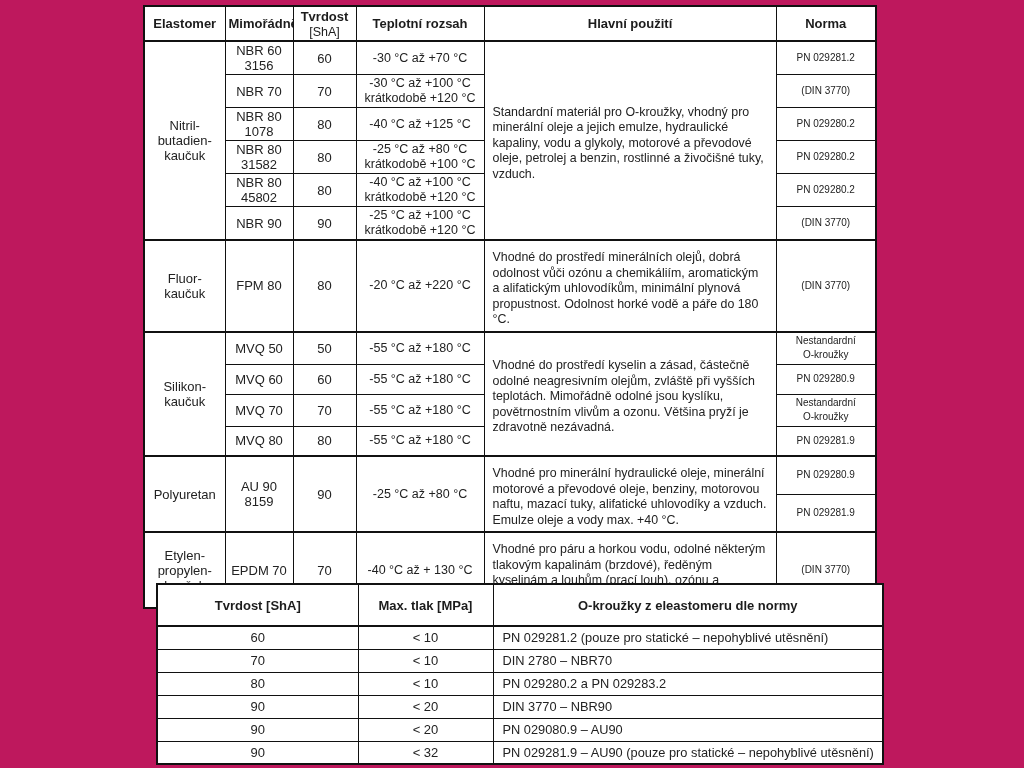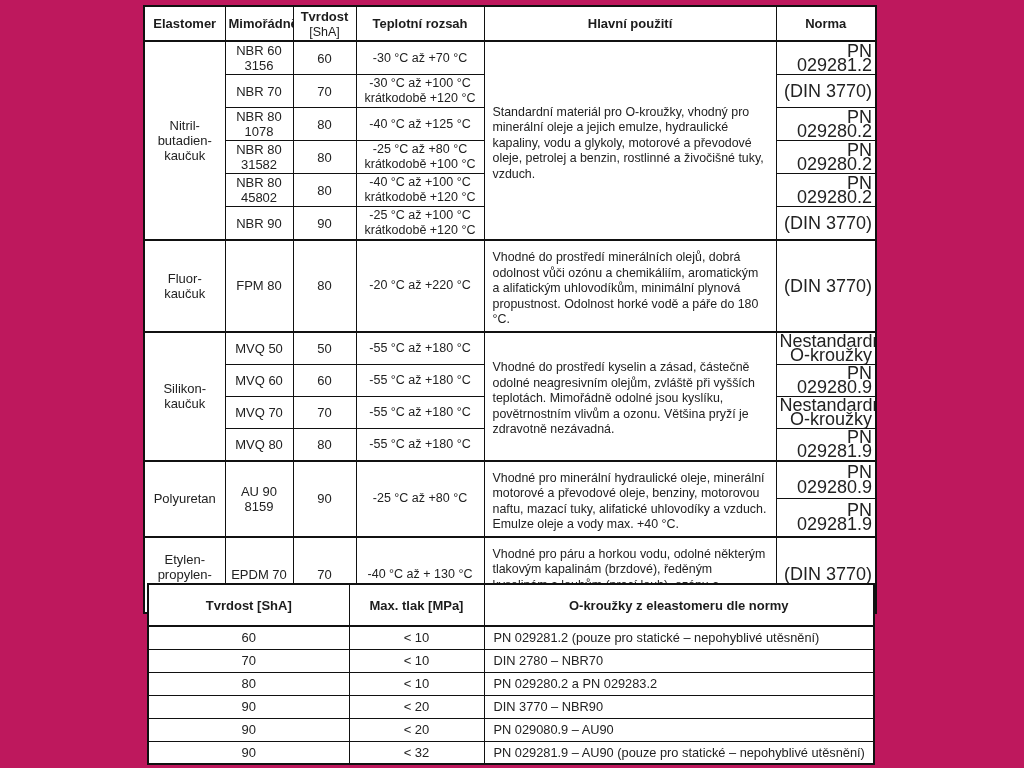--- a/index.html
+++ b/index.html
@@ -25,21 +25,21 @@
   }
   #t1 {
     position: absolute;
     left: 143px;
     top: 5px;
     width: 732px;
     border: 2px solid #111;
   }
   #t2 {
     position: absolute;
-    left: 147px;
+    left: 156px;
     top: 583px;
     width: 726px;
     border: 2px solid #111;
     padding-left: 32px;
   }
   th, td {
     border: 1px solid #111;
     font-size: 13px;
     padding: 1px 3px;
     vertical-align: middle;
@@ -55,21 +55,21 @@
   tr.gs td { border-top: 2px solid #111; margin-top: 18px; }
   .pre { white-space: pre-line; }
   .temp { font-size: 12.5px; line-height: 15px; }
   .use {
     text-align: left;
     font-size: 12.4px;
     line-height: 15.5px;
     padding: 9px 7px 3px 8px;
     vertical-align: middle;
   }
-  .norma { font-size: 18px; line-height: 14.5px; text-align: right; }
+  .norma { font-size: 10px; line-height: 14.5px; }
   .sub { font-weight: normal; font-size: 12.5px; }
   #t2 td.left {
     text-align: left;
     padding-left: 9px;
     font-size: 12.8px;
   }
 </style>
 </head>
 <body>
 

